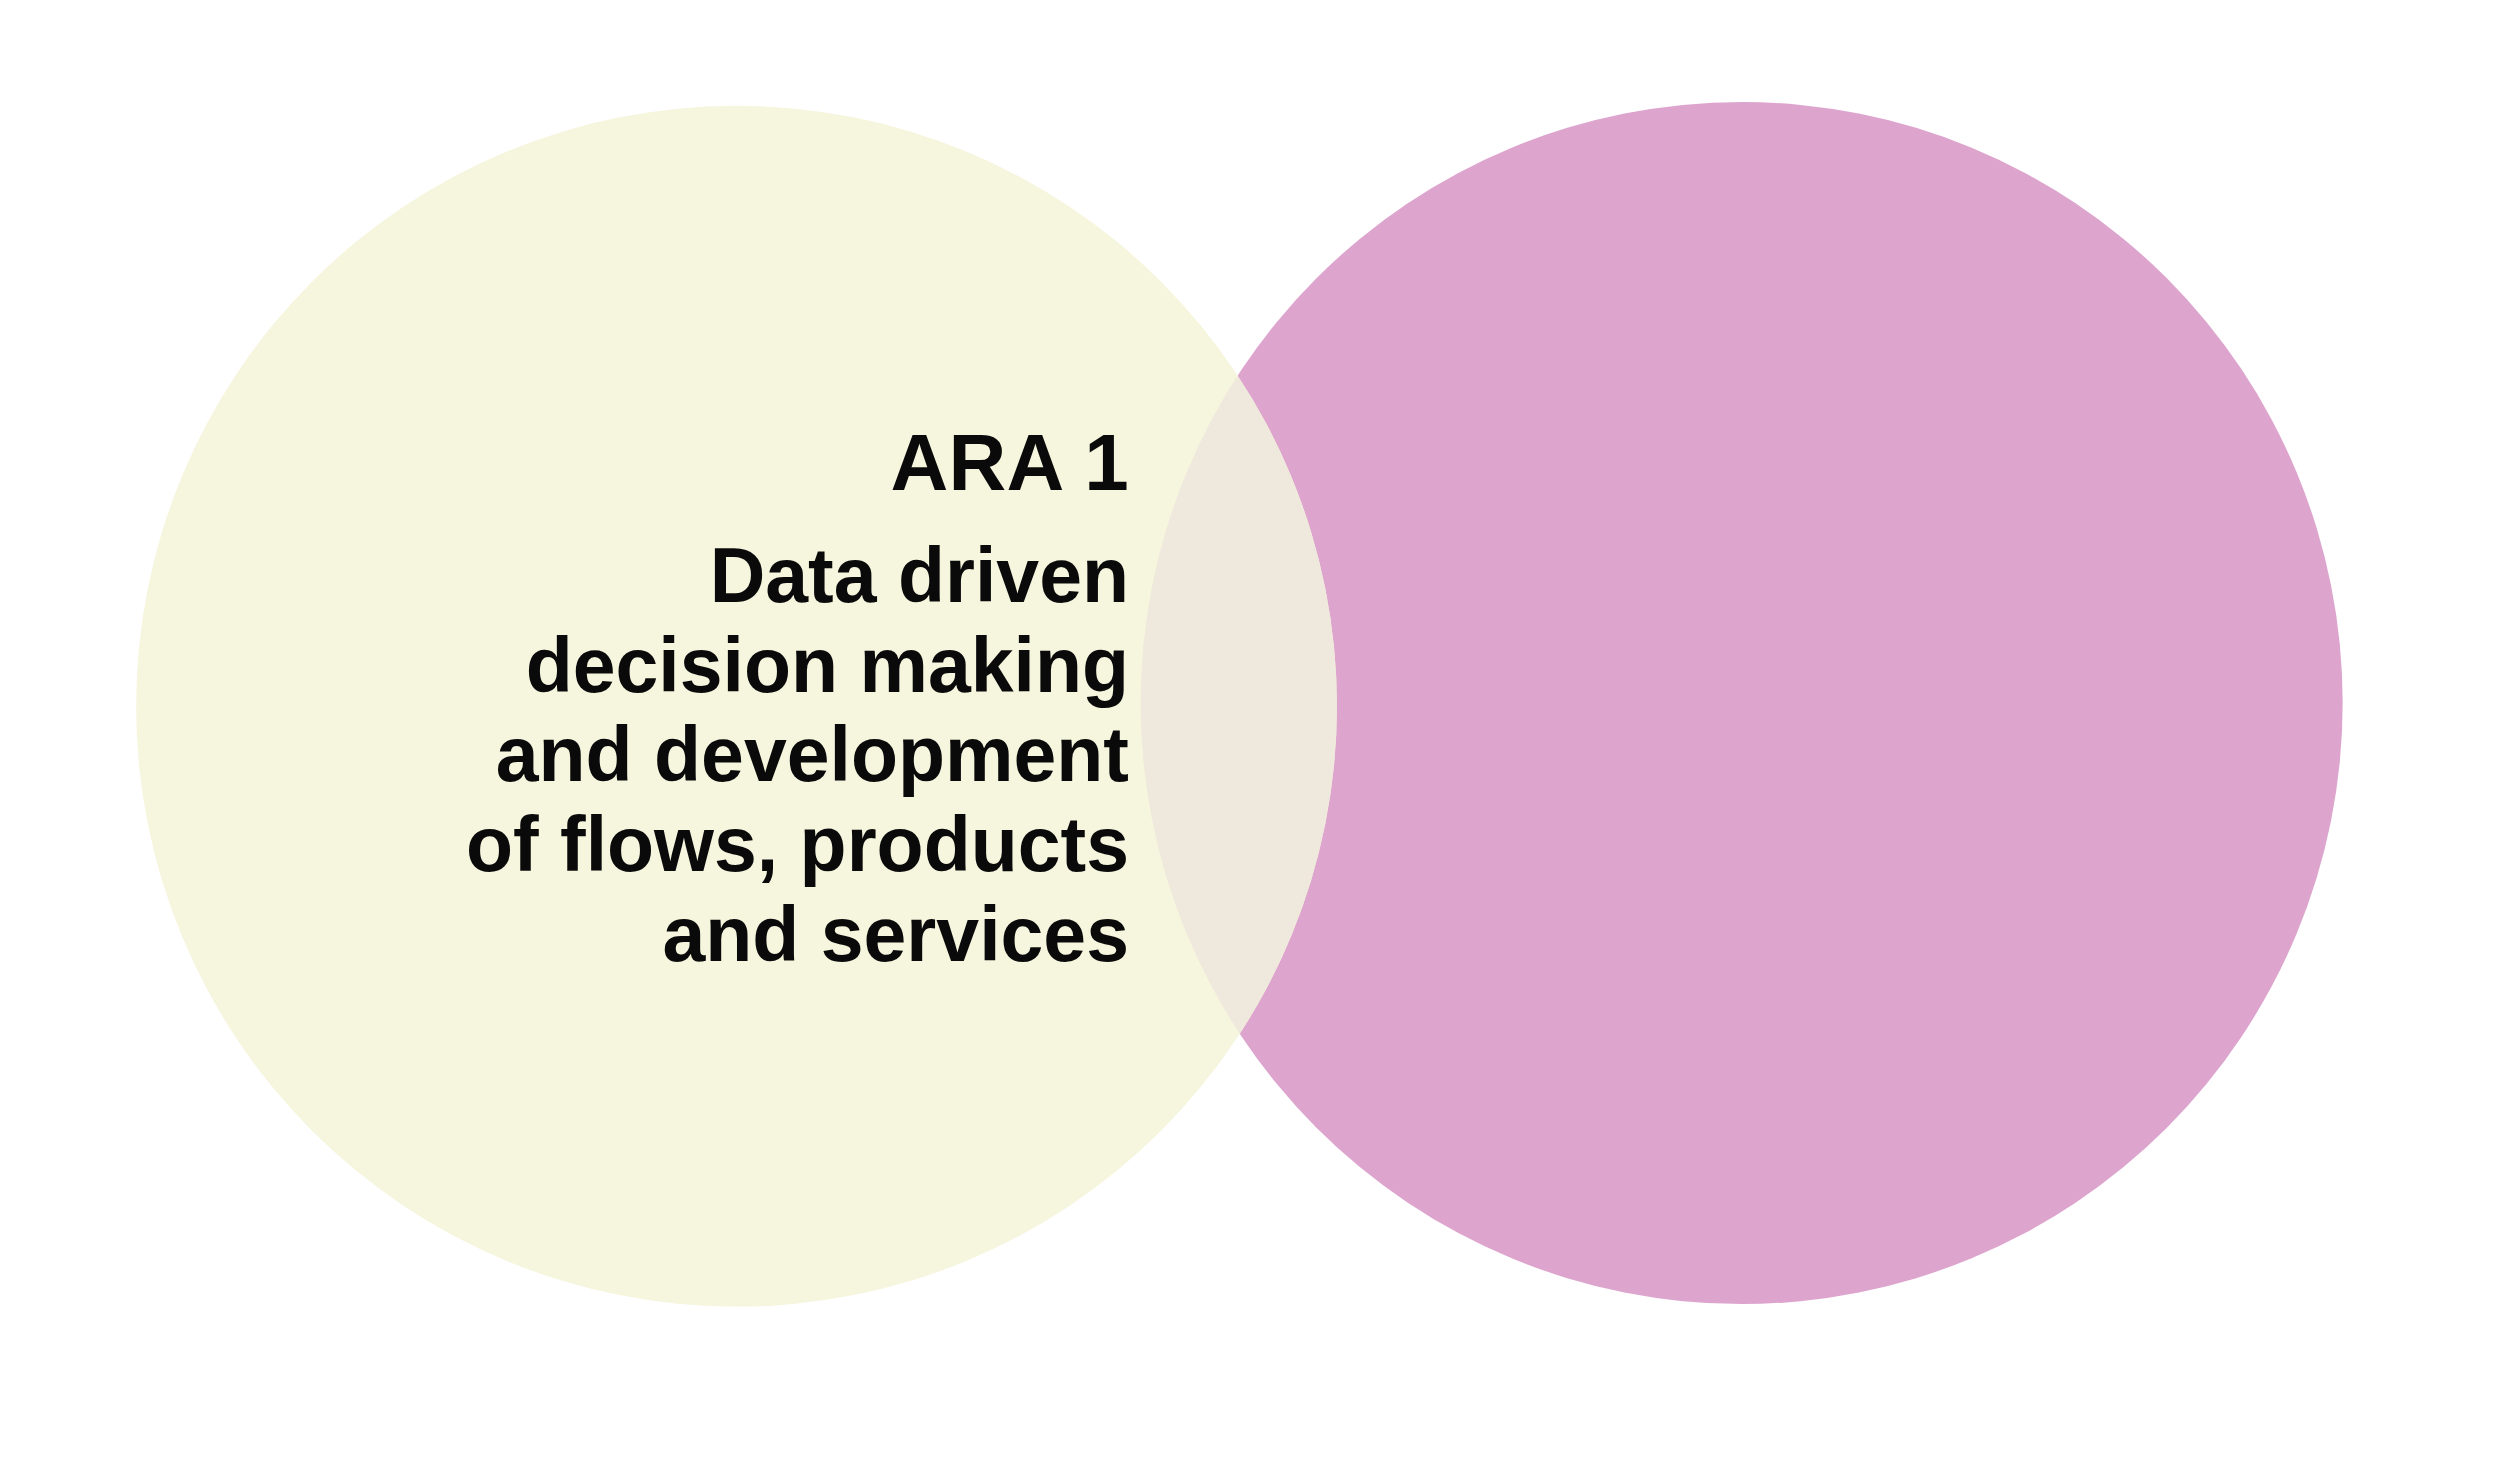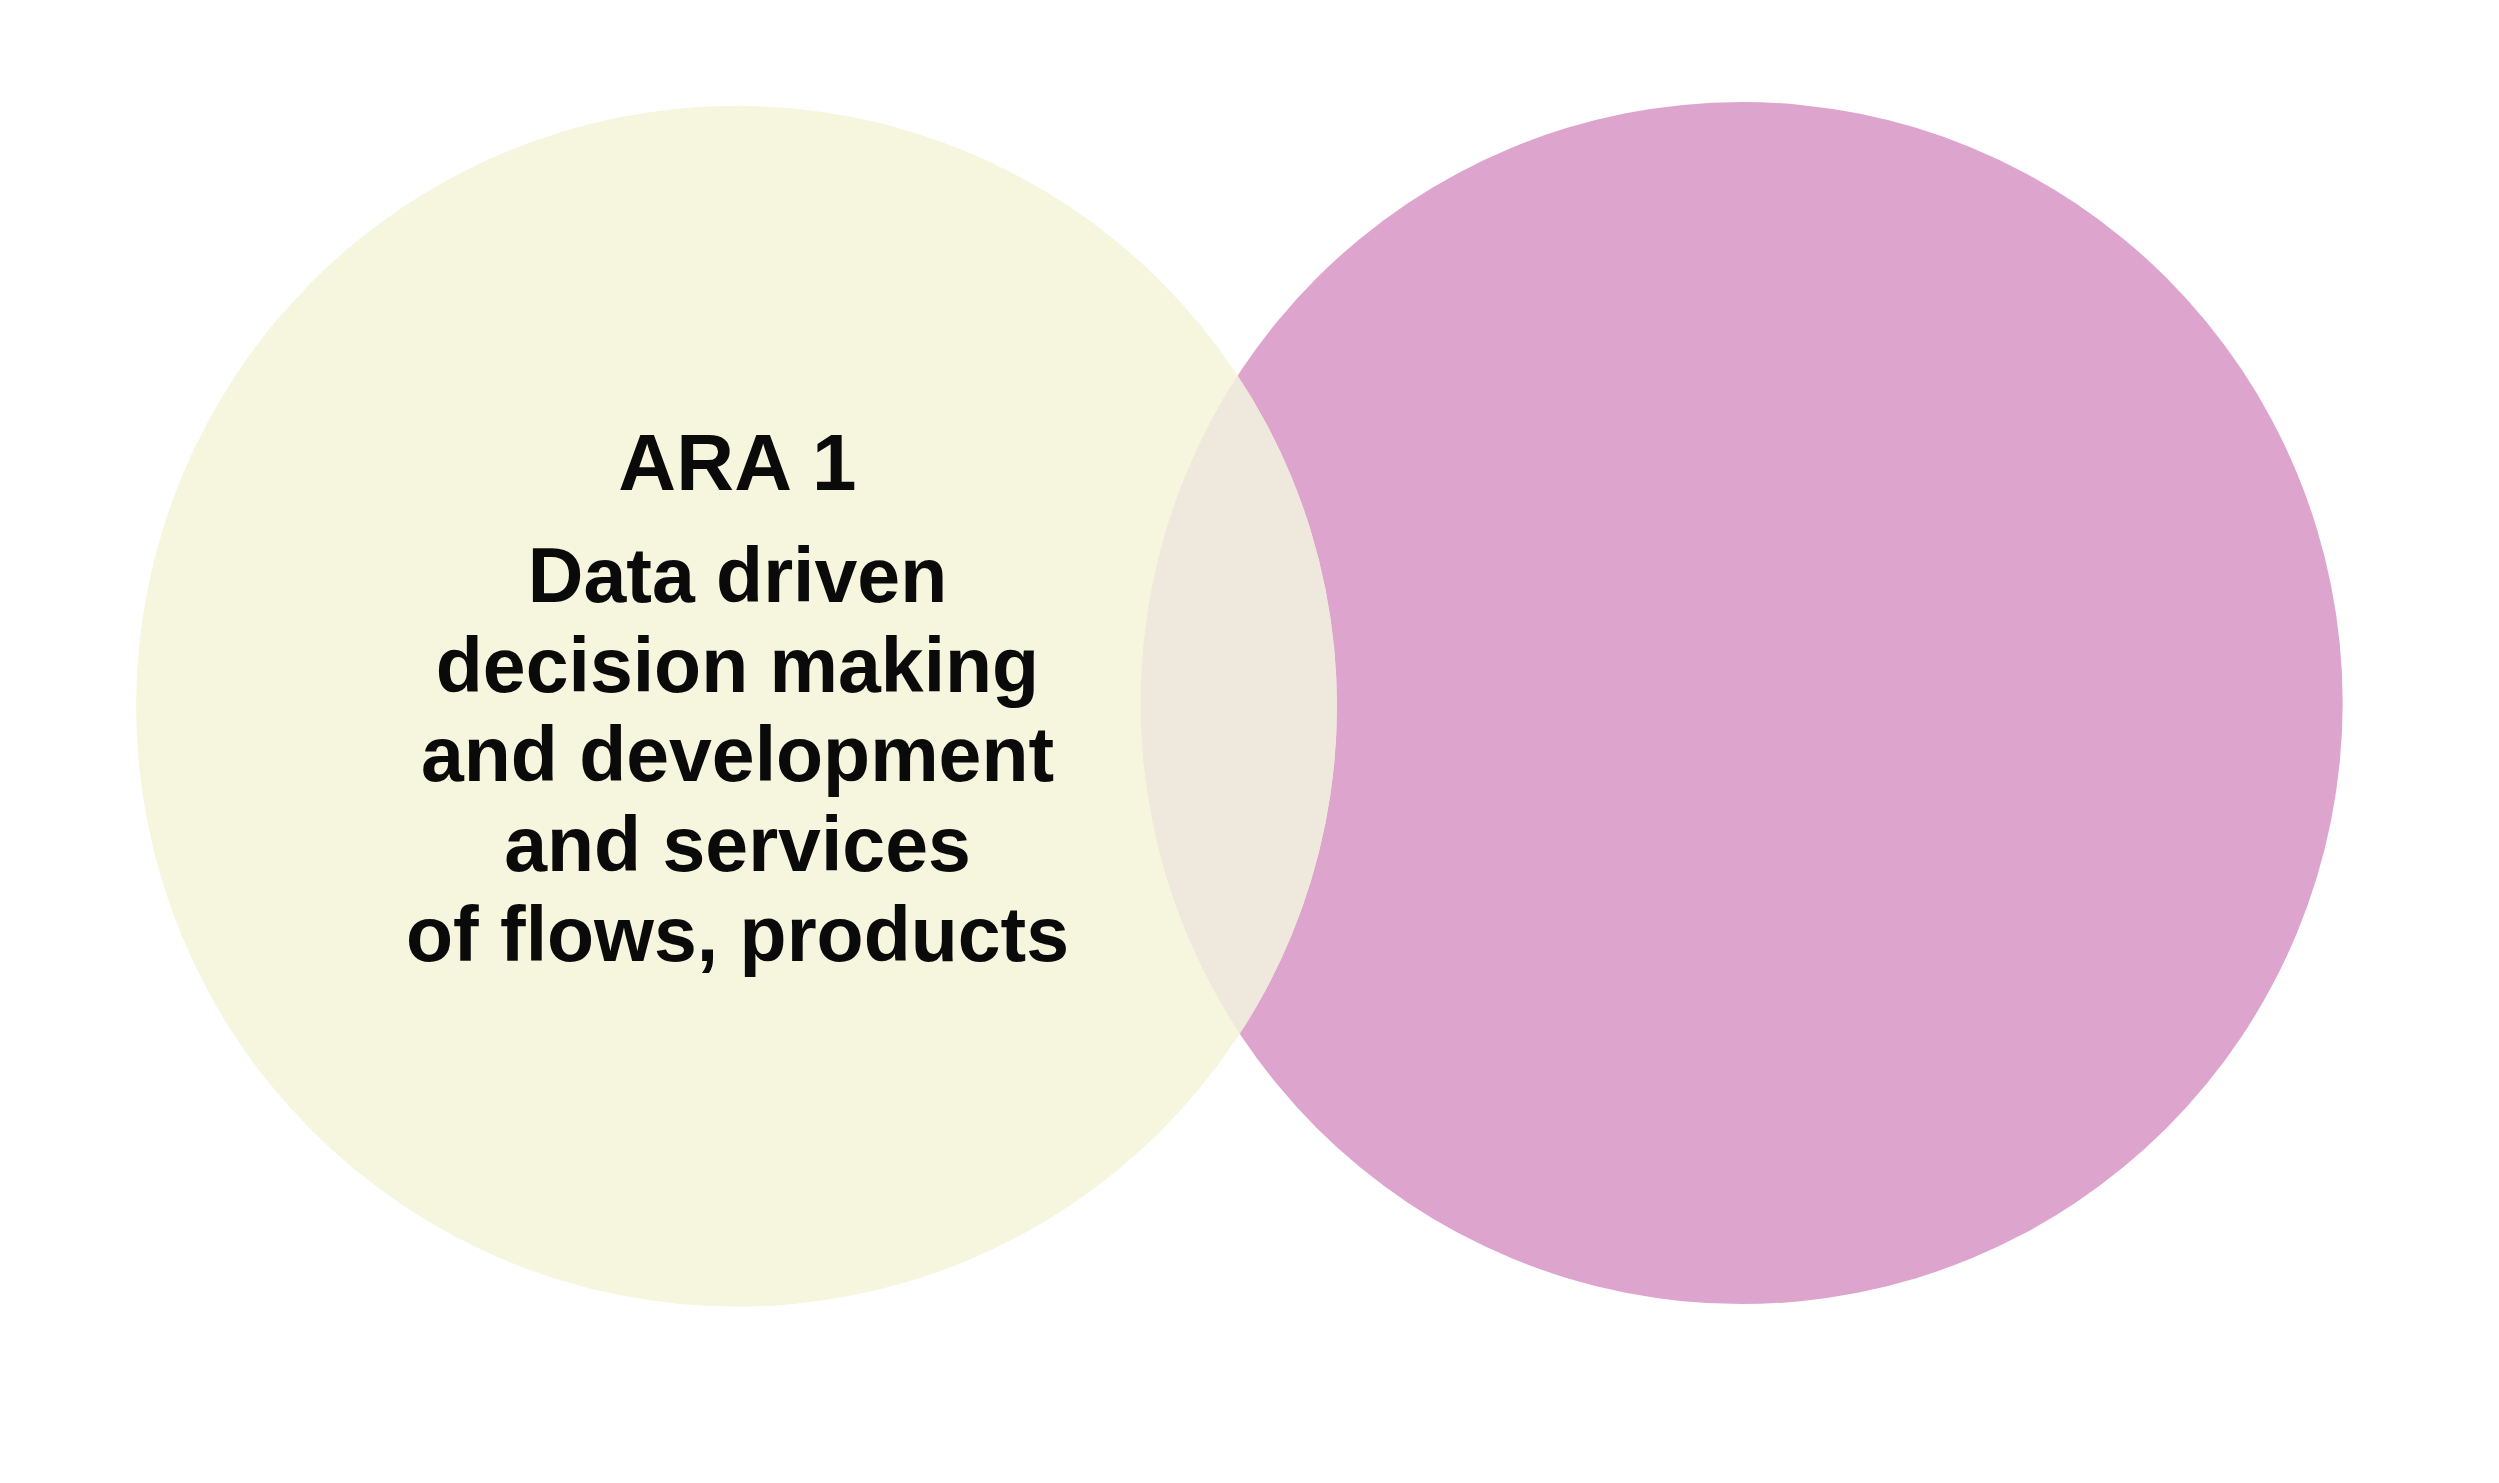--- a/index.html
+++ b/index.html
@@ -95,28 +95,28 @@
 
       <circle id="circle-right" cx="2715" cy="1096" r="937" fill="#DDA5CE"></circle>
 
       <circle id="circle-left" cx="1148" cy="1101" r="936" fill="#F6F5DE"></circle>
 
       <g clip-path="url(#clip-left-circle)">
         <circle id="circle-overlap" cx="2715" cy="1096" r="937" fill="#EFE8DC"></circle>
       </g>
     </svg>
 
-    <div class="lobe-text" id="text-left" style="color: rgb(10, 10, 10);">
+    <div class="lobe-text" id="text-left" style="color: rgb(10, 10, 10); text-align: right;">
       <div class="lobe-title">ARA 1</div>
       <div class="lobe-body">
         <span class="line">Data driven</span>
         <span class="line">decision making</span>
         <span class="line">and development</span>
+        <span class="line">of flows, products</span>
         <span class="line">and services</span>
-        <span class="line">of flows, products</span>
       </div>
     </div>
 
     <div class="lobe-text" id="text-right" style="color: rgb(10, 10, 10);">
     </div>
 
   </div>
 </div>
 
 

